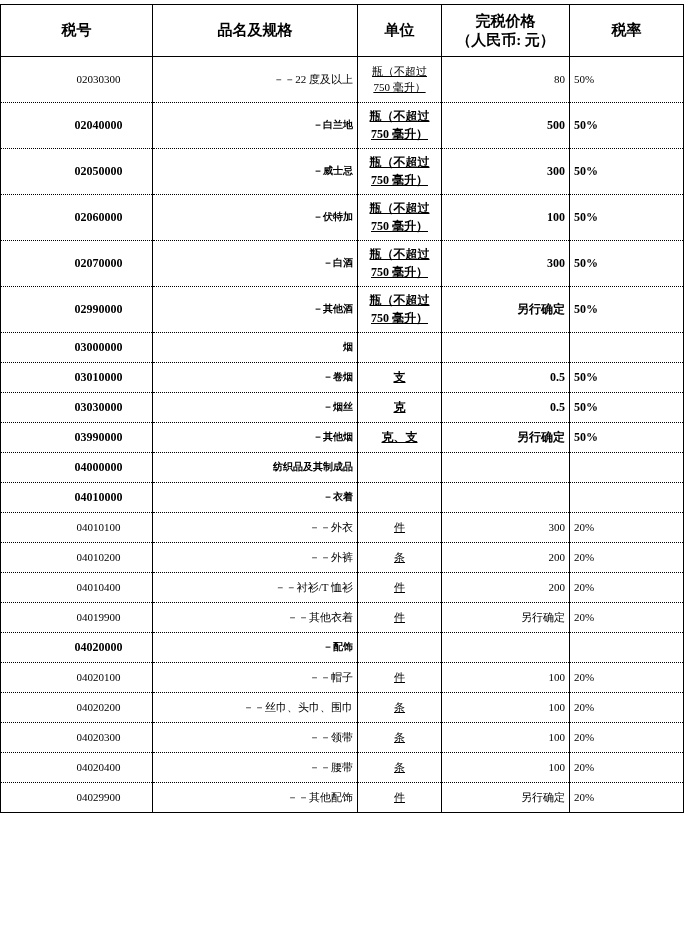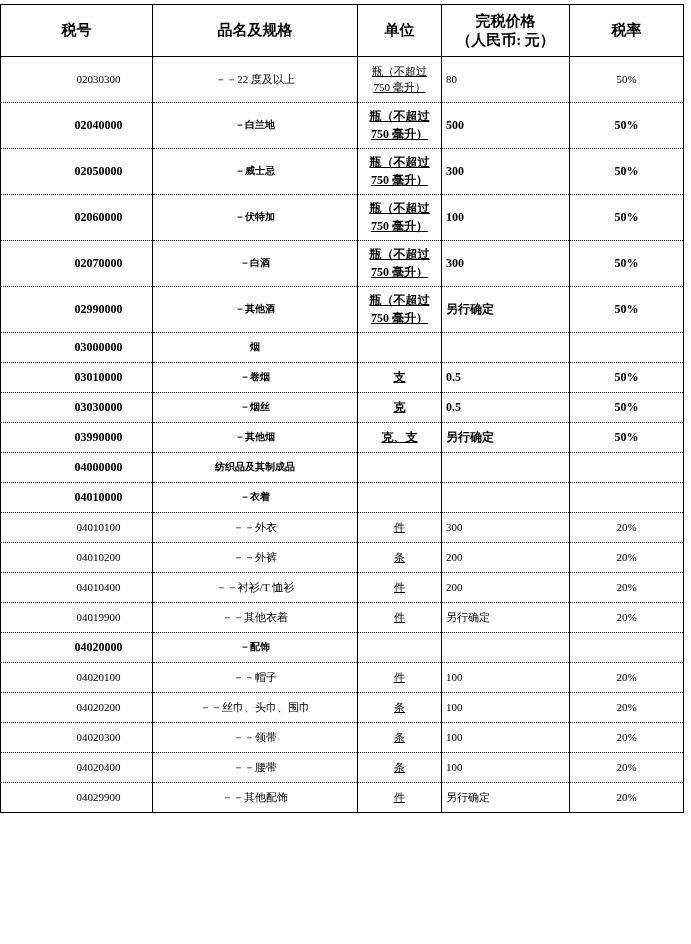--- a/index.html
+++ b/index.html
@@ -53,24 +53,24 @@
     font-size: 11px;
     vertical-align: middle;
     padding: 3px 4px;
     line-height: 1.45;
     box-sizing: border-box;
   }
   tbody tr.tall td { height: 46px; }
   tbody tr.short td { height: 30px; }
 
   td.code  { text-align: center; padding-left: 48px; }
-  td.name  { text-align: center; }
+  td.name  { text-align: right; }
   td.unit  { text-align: center; text-decoration: underline; }
-  td.price { text-align: left; }
-  td.rate  { text-align: center; }
+  td.price { text-align: right; }
+  td.rate  { }
 
   tbody tr.bold td { font-weight: bold; font-size: 12px; }
   tbody tr.bold td.name { font-size: 10px; }
 
   td.unit .u1, td.unit .u2 { display: block; white-space: nowrap; }
 
   tbody tr:last-child td { border-bottom: 1px solid #000000; }
 </style>
 </head>
 <body>

